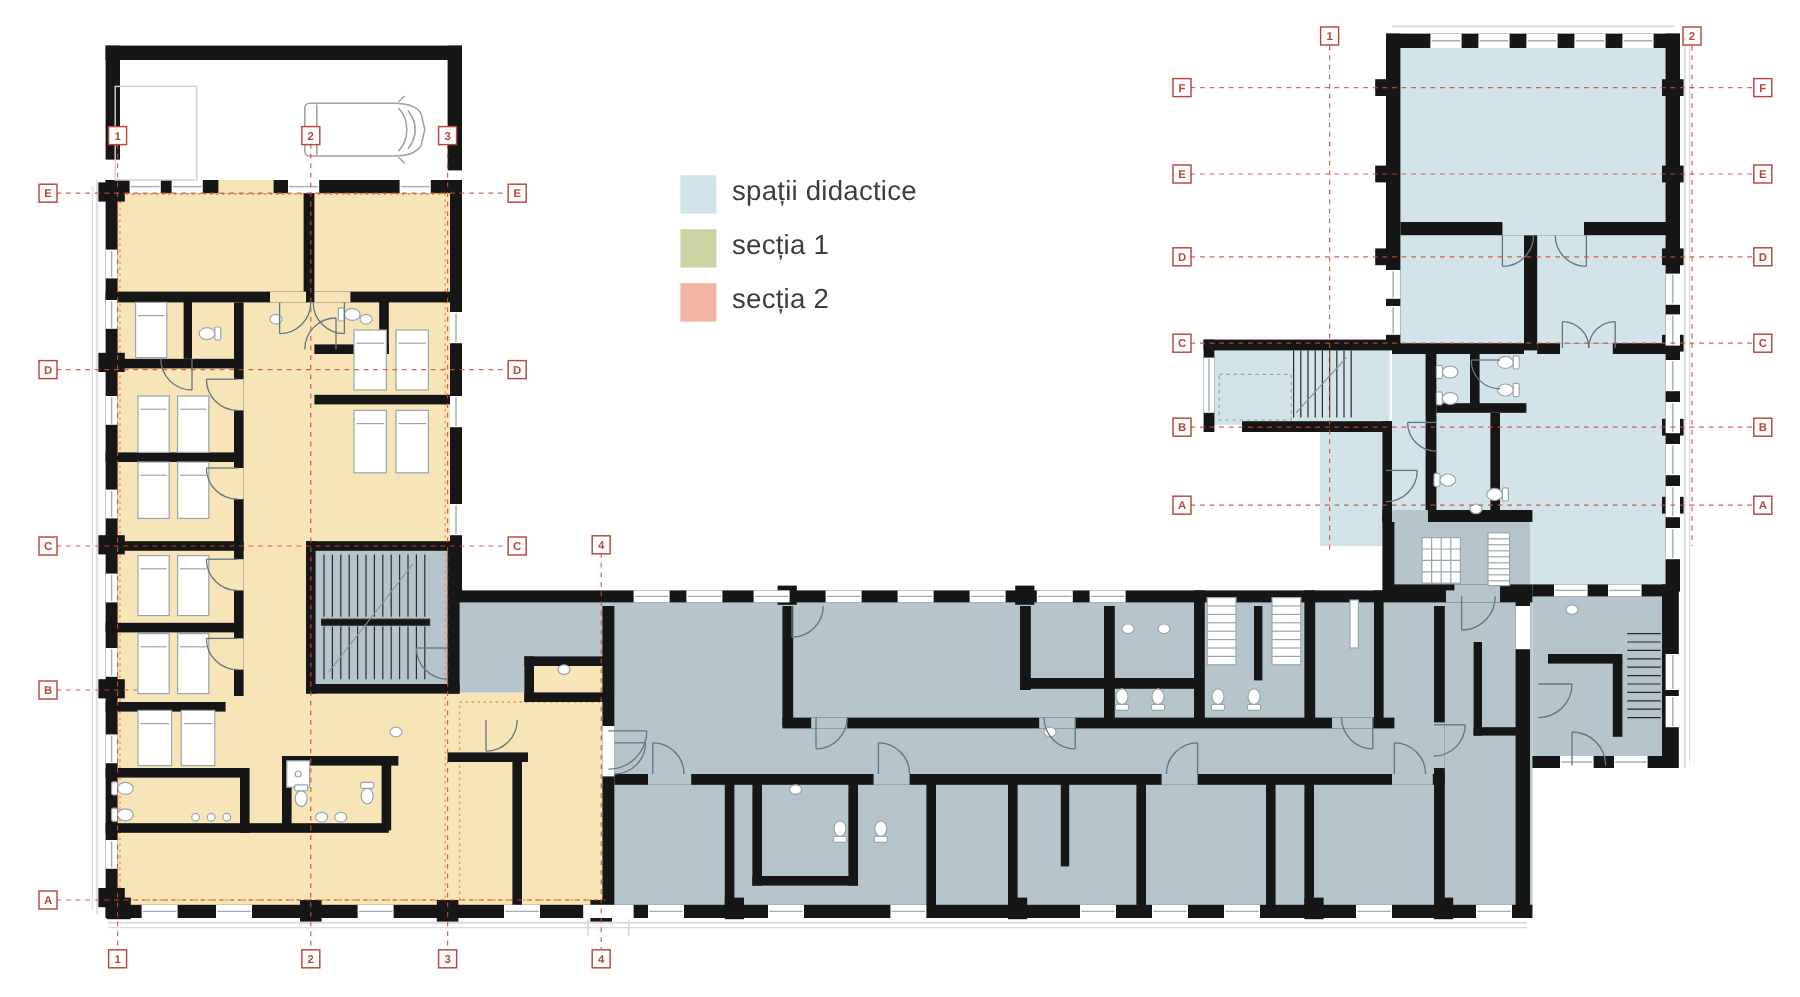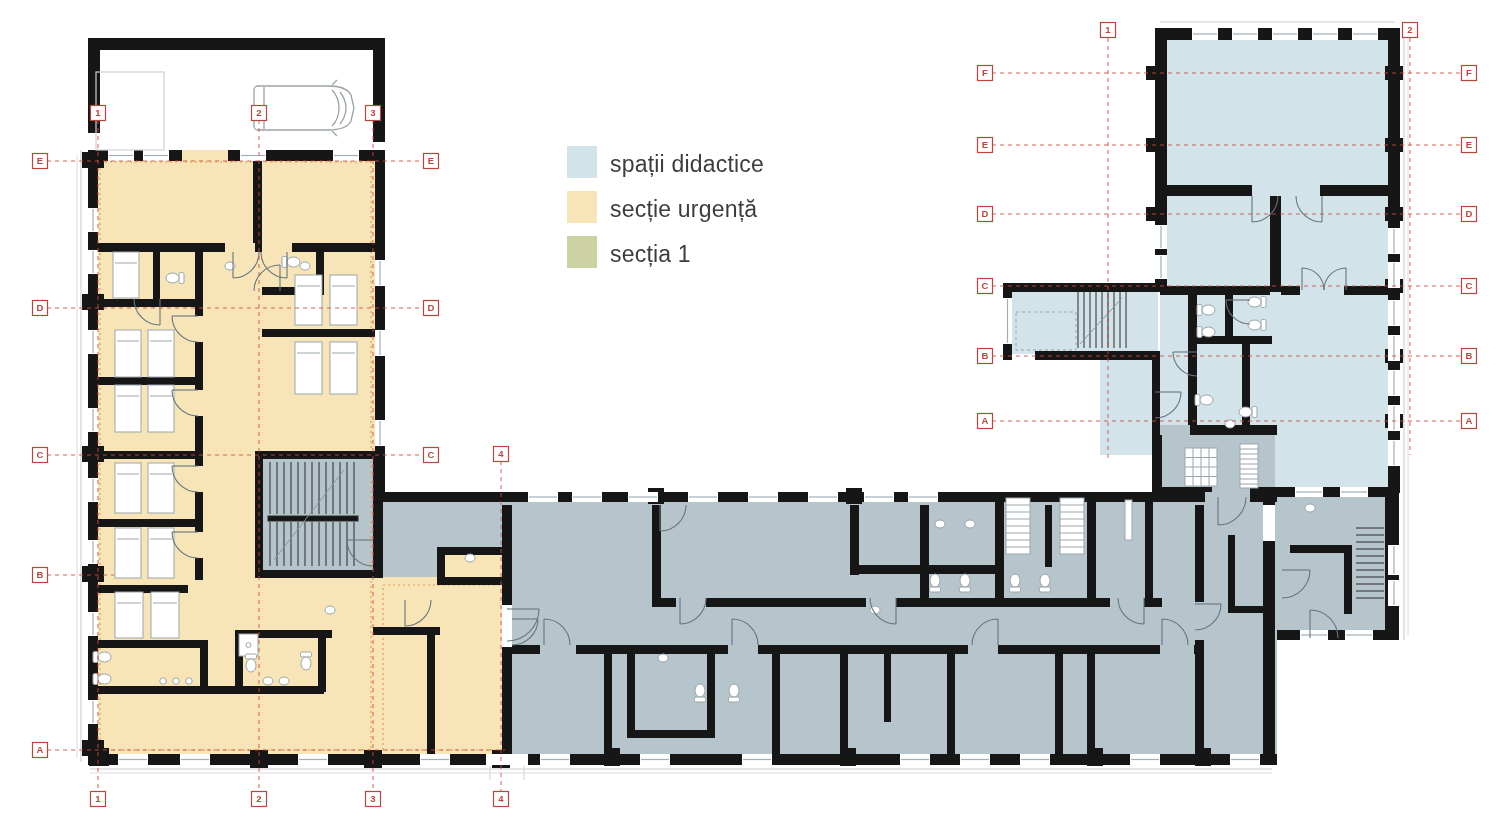--- a/index.html
+++ b/index.html
@@ -1,20 +1,20 @@
 <!DOCTYPE html>
 <html><head>
 <meta charset="utf-8">
 <style>
   html,body{margin:0;padding:0;background:#ffffff;}
   .stage{position:relative;width:1500px;height:831px;background:#fff;overflow:hidden;
          font-family:"Liberation Sans", sans-serif;}
   .stage svg{position:absolute;left:0;top:0;}
   .legend{position:absolute;left:567px;top:146px;display:flex;flex-direction:column;gap:13px;}
-  .legend-row{display:flex;align-items:flex-end;height:32px;}
+  .legend-row{display:flex;align-items:flex-start;height:32px;}
   .legend-swatch{width:30px;height:32px;display:inline-block;flex:0 0 30px;}
   .legend-label{margin-left:13px;font-size:23px;color:#3d3d3d;letter-spacing:0.2px;white-space:nowrap;}
   .f-d{fill:var(--c-did);} .f-c{fill:var(--c-com);} .f-u{fill:var(--c-urg);}
   .marker-text{font-family:"Liberation Sans",sans-serif;font-size:9.5px;font-weight:bold;}
 </style>
 </head>
 <body>
 
 <div class="stage" style="--c-did: #d3e3ea; --c-com: #b6c5cc; --c-urg: #f7e5b8;">
   <svg id="plan" width="1500" height="831" viewBox="0 0 1500 831">
@@ -721,24 +721,24 @@
         </g>
       </g>
     </svg>
   <div class="legend" id="legend">
   <div class="legend-row">
     <span class="legend-swatch" style="background: rgb(211, 227, 234);"></span>
     <span class="legend-label">spații didactice</span>
   </div>
 
 
-  <div class="legend-row">
-    <span class="legend-swatch" style="background: rgb(247, 229, 184);"></span>
-    <span class="legend-label">secție urgență</span>
-  </div>
 
   <div class="legend-row">
     <span class="legend-swatch" style="background: rgb(205, 210, 163);"></span>
     <span class="legend-label">secția 1</span>
   </div>
 
+  <div class="legend-row">
+    <span class="legend-swatch" style="background: rgb(242, 181, 163);"></span>
+    <span class="legend-label">secția 2</span>
+  </div>
 </div>
 </div>
 
 </body></html>

